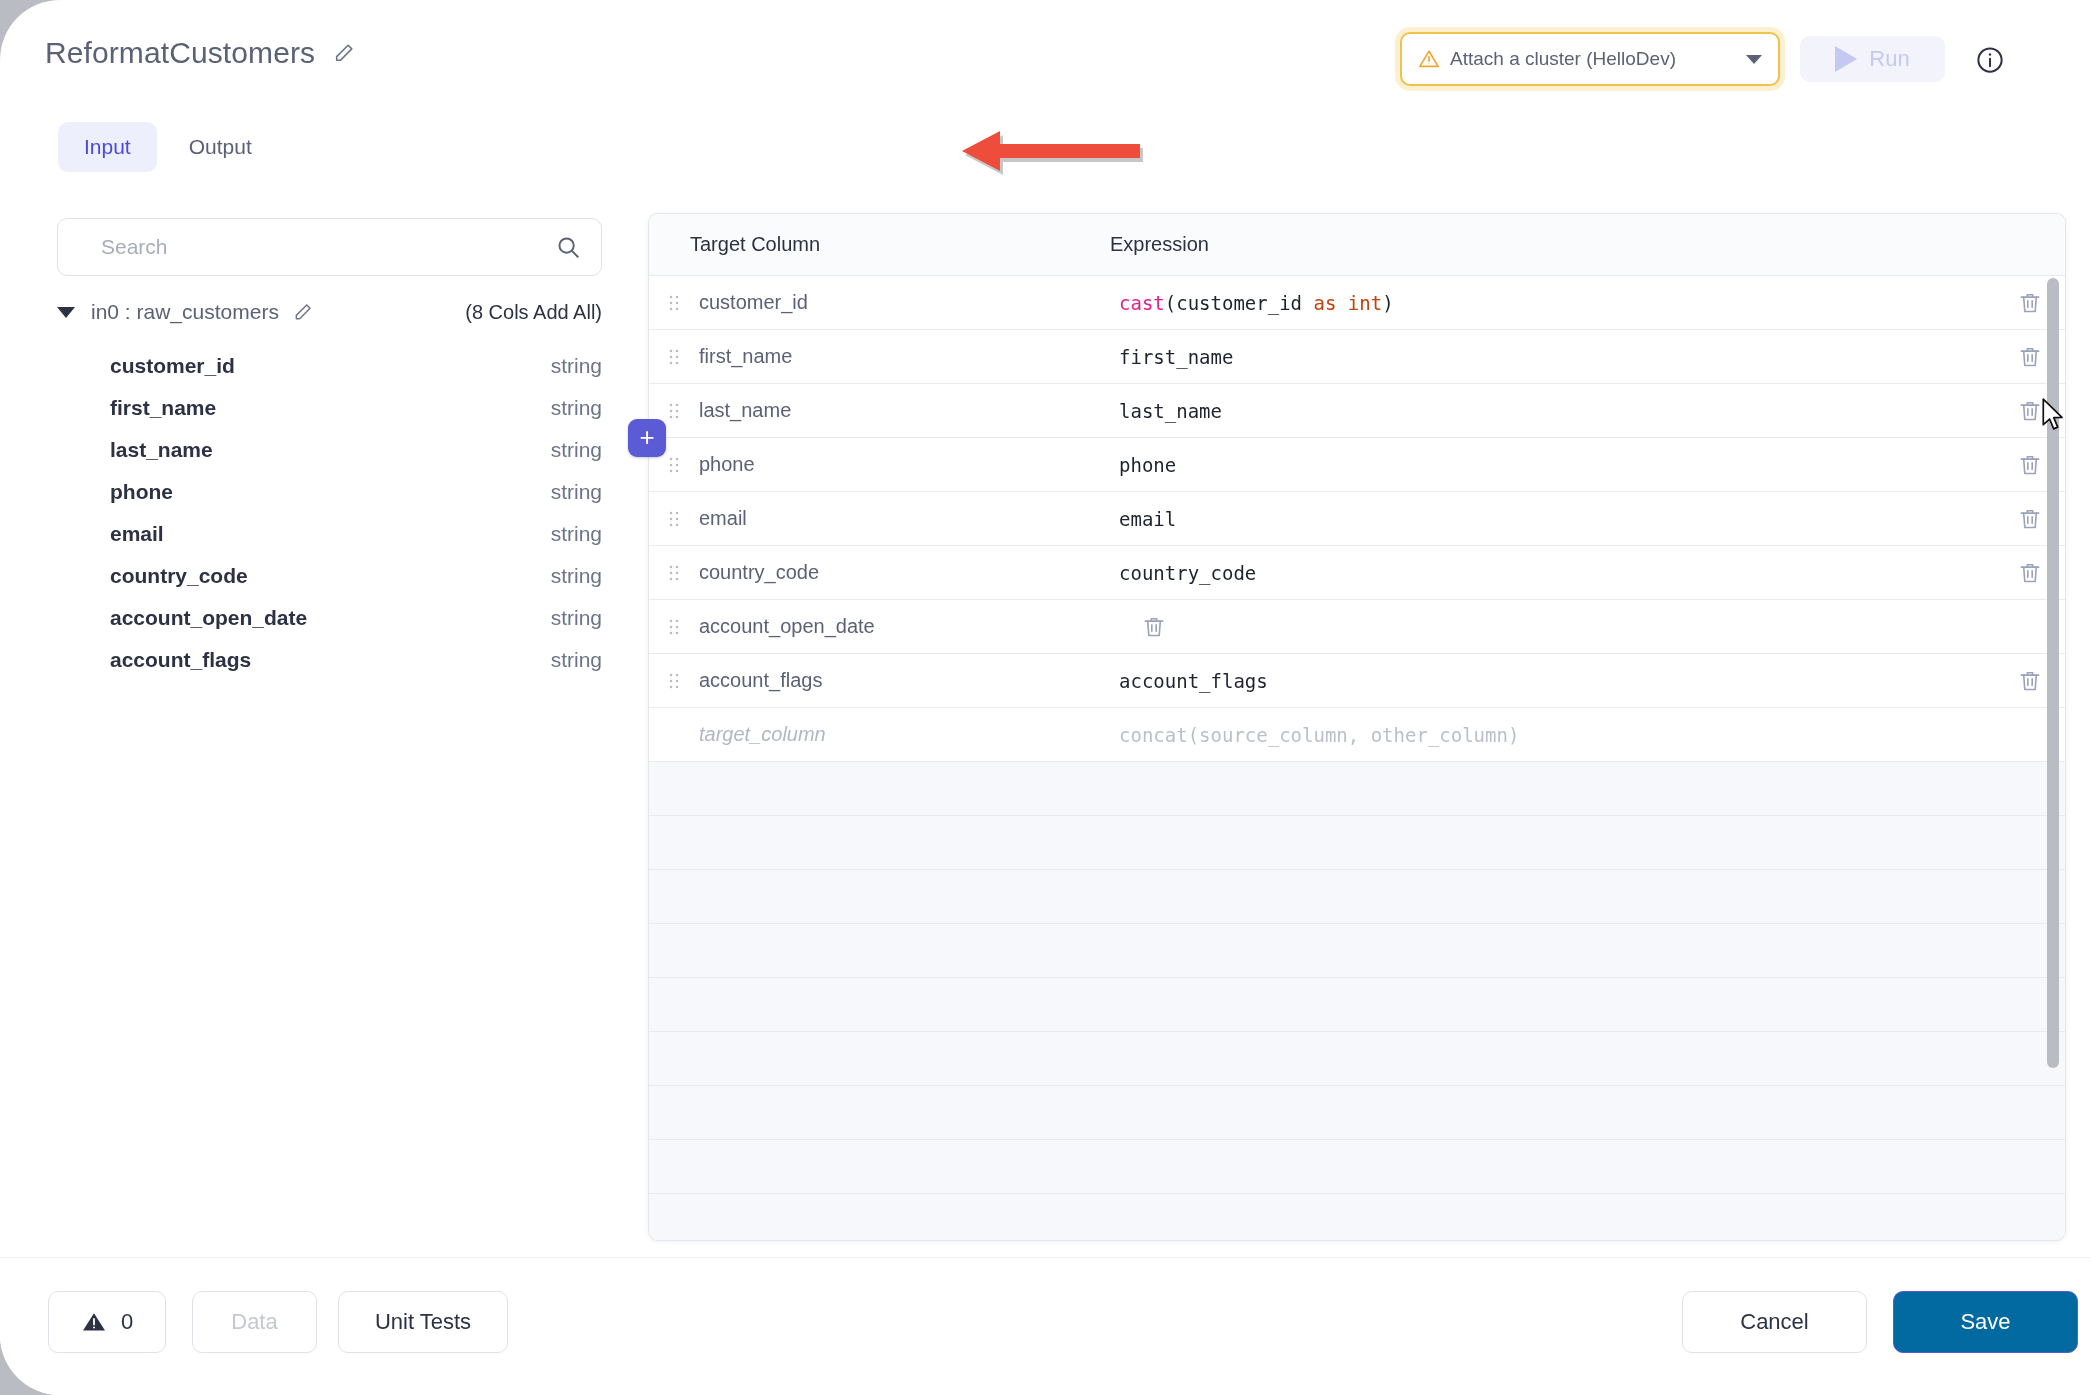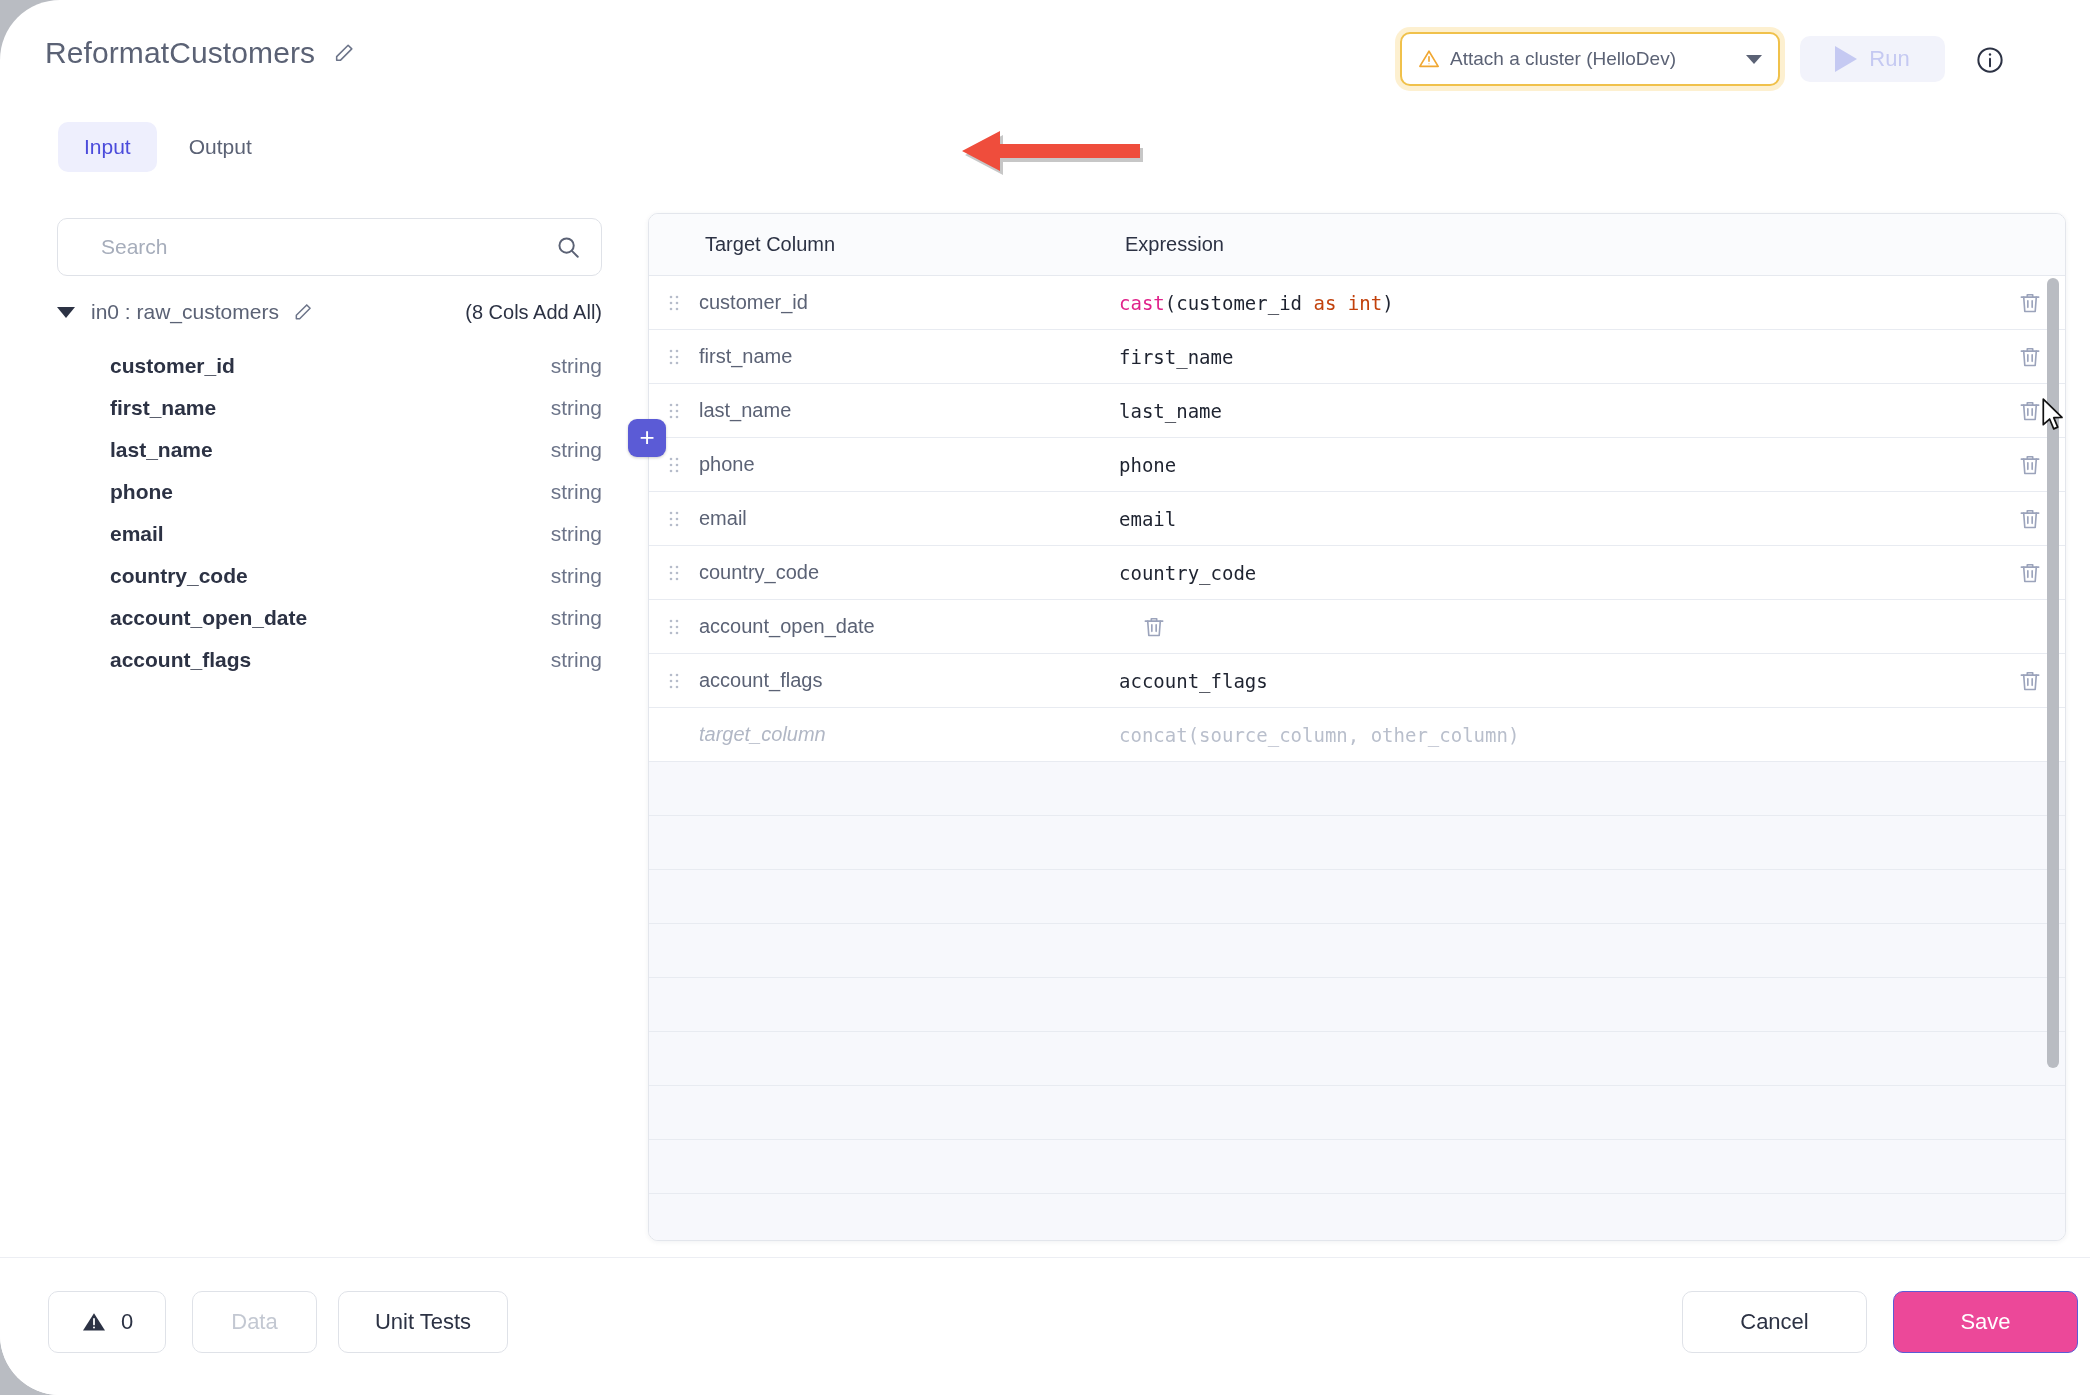--- a/index.html
+++ b/index.html
@@ -205,21 +205,21 @@
   }
   .thead {
     display: flex;
     align-items: center;
     height: 62px;
     background: #fafbfd;
     border-bottom: 1px solid #e6e9ef;
     box-sizing: border-box;
   }
   .th { font-size: 20px; color: #2c3244; }
-  .th.col-target { margin-left: 56px; width: 420px; }
+  .th.col-target { margin-left: 41px; width: 420px; }
   .th.col-expr { flex: 1; }
 
   .rows { position: relative; }
   .trow {
     display: flex;
     align-items: center;
     height: 54px;
     border-bottom: 1px solid #e8ebf1;
     box-sizing: border-box;
   }
@@ -292,21 +292,21 @@
     gap: 14px;
     font-size: 22px;
     color: #2c3244;
     cursor: pointer;
     box-sizing: border-box;
   }
   #btn-errors { left: 48px; width: 118px; }
   #btn-data   { left: 192px; width: 125px; color: #c3c8d2; cursor: default; }
   #btn-unit   { left: 338px; width: 170px; }
   #btn-cancel { left: 1682px; width: 185px; }
-  #btn-save   { left: 1893px; width: 185px; background: #ec4899; border-color: #5b5bd6; color: #fff; }
+  #btn-save   { left: 1893px; width: 185px; background: #0369a1; border-color: #5b5bd6; color: #fff; }
   .err-tri { width: 26px; height: 24px; }
 </style>
 </head>
 <body>
 
 <div class="modal">
 
   <div class="header">
     <div class="title-wrap">
       <div class="title">ReformatCustomers</div>

